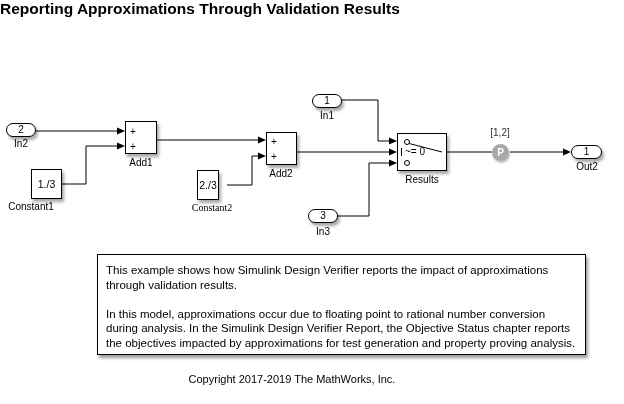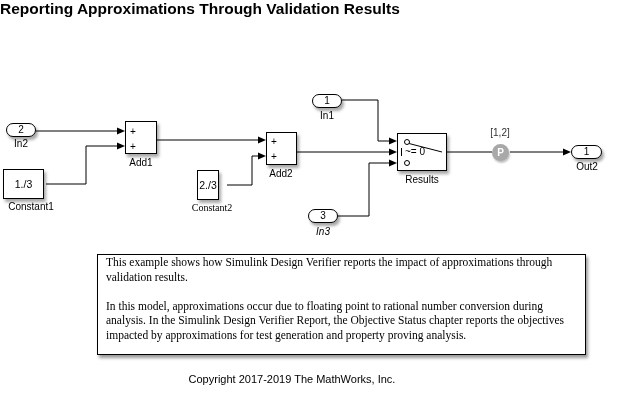--- a/index.html
+++ b/index.html
@@ -40,21 +40,21 @@
   }
   .probe-note {
     position:absolute; transform:translateX(-50%); font-size:10px; color:#333;
     white-space:nowrap;
     margin-top:8px;
   }
   .note-box {
     position:absolute; left:97px; top:254px; width:489px; height:101px;
     box-sizing:border-box; background:#fff; border:1px solid #000;
     box-shadow:2px 3px 3px rgba(0,0,0,0.4);
-    padding:0 8px; font-size:11.5px; line-height:14.6px;font-family:Liberation Serif, serif;
+    padding:8px 8px; font-size:11.5px; line-height:14.6px;
   }
   .note-box p { margin:0; }
   .note-box p + p { margin-top:14.6px; }
   .copyright {
     position:absolute; left:0; top:373px; width:584px; text-align:center;
     font-size:11px;
   }
 </style>
 </head>
 <body>
@@ -88,21 +88,21 @@
 
     <path d="M401.5,148 V156"></path>
     <path d="M409,143.5 L442,152"></path>
     <circle cx="407" cy="142" r="2.5" fill="#fff"></circle>
     <circle cx="407" cy="163" r="2.5" fill="#fff"></circle>
   </svg>
 
   <div class="block oval" style="left:6px; top:123px; width:30px; height:14px;">2</div>
   <div class="blabel" style="left:21px; top:138px;">In2</div>
 
-  <div class="block const" style="left:3px; top:169px; width:41px; height:30px;">1./3</div>
+  <div class="block const" style="left:31px; top:169px; width:31px; height:30px;">1./3</div>
   <div class="blabel" style="left:31px; top:201px;">Constant1</div>
 
   <div class="block sum" style="left:125px; top:121px; width:32px; height:33px;">
     <span class="op" style="top:5px;">+</span>
     <span class="op" style="top:20px;">+</span>
   </div>
   <div class="blabel" style="left:141px; top:157px;text-align:right;">Add1</div>
 
   <div class="block const" style="left:197px; top:170px; width:22px; height:30px;">2./3</div>
   <div class="blabel" style="left:212px; top:202px;font-family:Liberation Serif, serif;">Constant2</div>
@@ -110,21 +110,21 @@
   <div class="block sum" style="left:266px; top:132px; width:31px; height:33px;">
     <span class="op" style="top:4px;">+</span>
     <span class="op" style="top:19px;">+</span>
   </div>
   <div class="blabel" style="left:281px; top:168px;">Add2</div>
 
   <div class="block oval" style="left:312px; top:94px; width:30px; height:14px;">1</div>
   <div class="blabel" style="left:327px; top:110px;">In1</div>
 
   <div class="block oval" style="left:308px; top:209px; width:30px; height:14px;">3</div>
-  <div class="blabel" style="left:323px; top:226px;font-style:italic;">In3</div>
+  <div class="blabel" style="left:323px; top:226px;">In3</div>
 
   <div class="block" style="left:397px; top:133px; width:50px; height:38px; background:transparent;"></div>
   <div class="switch-text" style="left:405px; top:147px;">~= 0</div>
   <div class="blabel" style="left:422px; top:174px;">Results</div>
 
   <div class="probe-note" style="left:500px; top:119px;">[1,2]</div>
   <div class="probe" style="left:492px; top:143.5px; background:#a8a8a8;">P</div>
 
   <div class="block oval" style="left:571px; top:145px; width:31px; height:14px;">1</div>
   <div class="blabel" style="left:587px; top:161px;">Out2</div>

